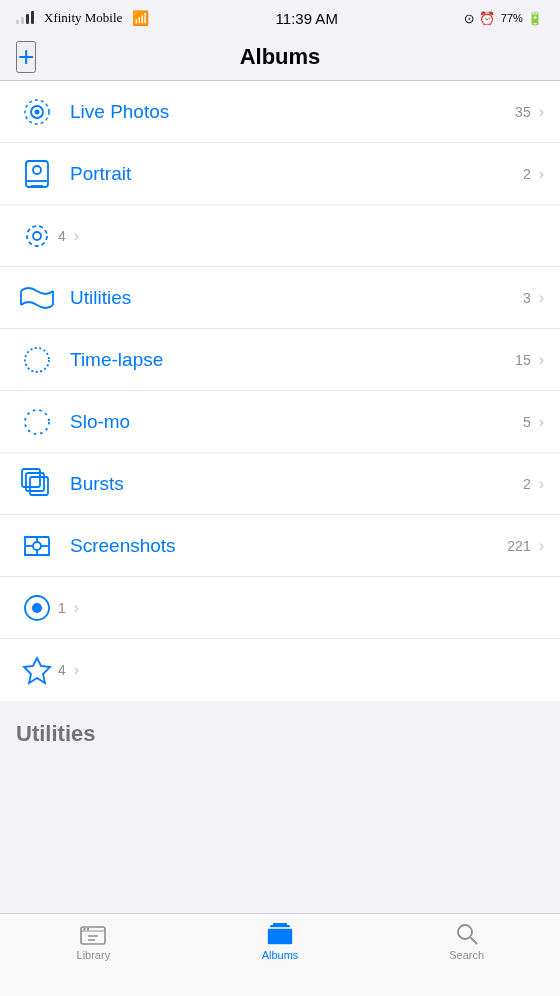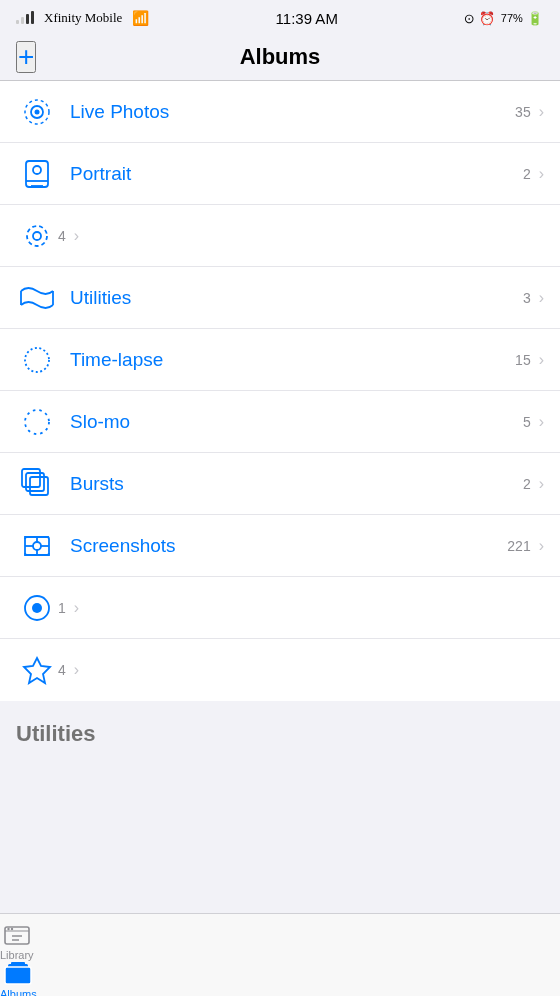--- a/index.html
+++ b/index.html
@@ -138,21 +138,20 @@
     .tab-bar {
       position: fixed;
       bottom: 0;
       width: 560px;
       height: 83px;
       background: rgba(248, 248, 248, 0.97);
       border-top: 1px solid #d0d0d5;
       display: flex;
       align-items: flex-start;
       padding-top: 8px;
-      flex-direction: column;
     }
     .tab-item {
       flex: 1;
       display: flex;
       flex-direction: column;
       align-items: center;
       gap: 3px;
       cursor: pointer;
     }
     .tab-icon {

